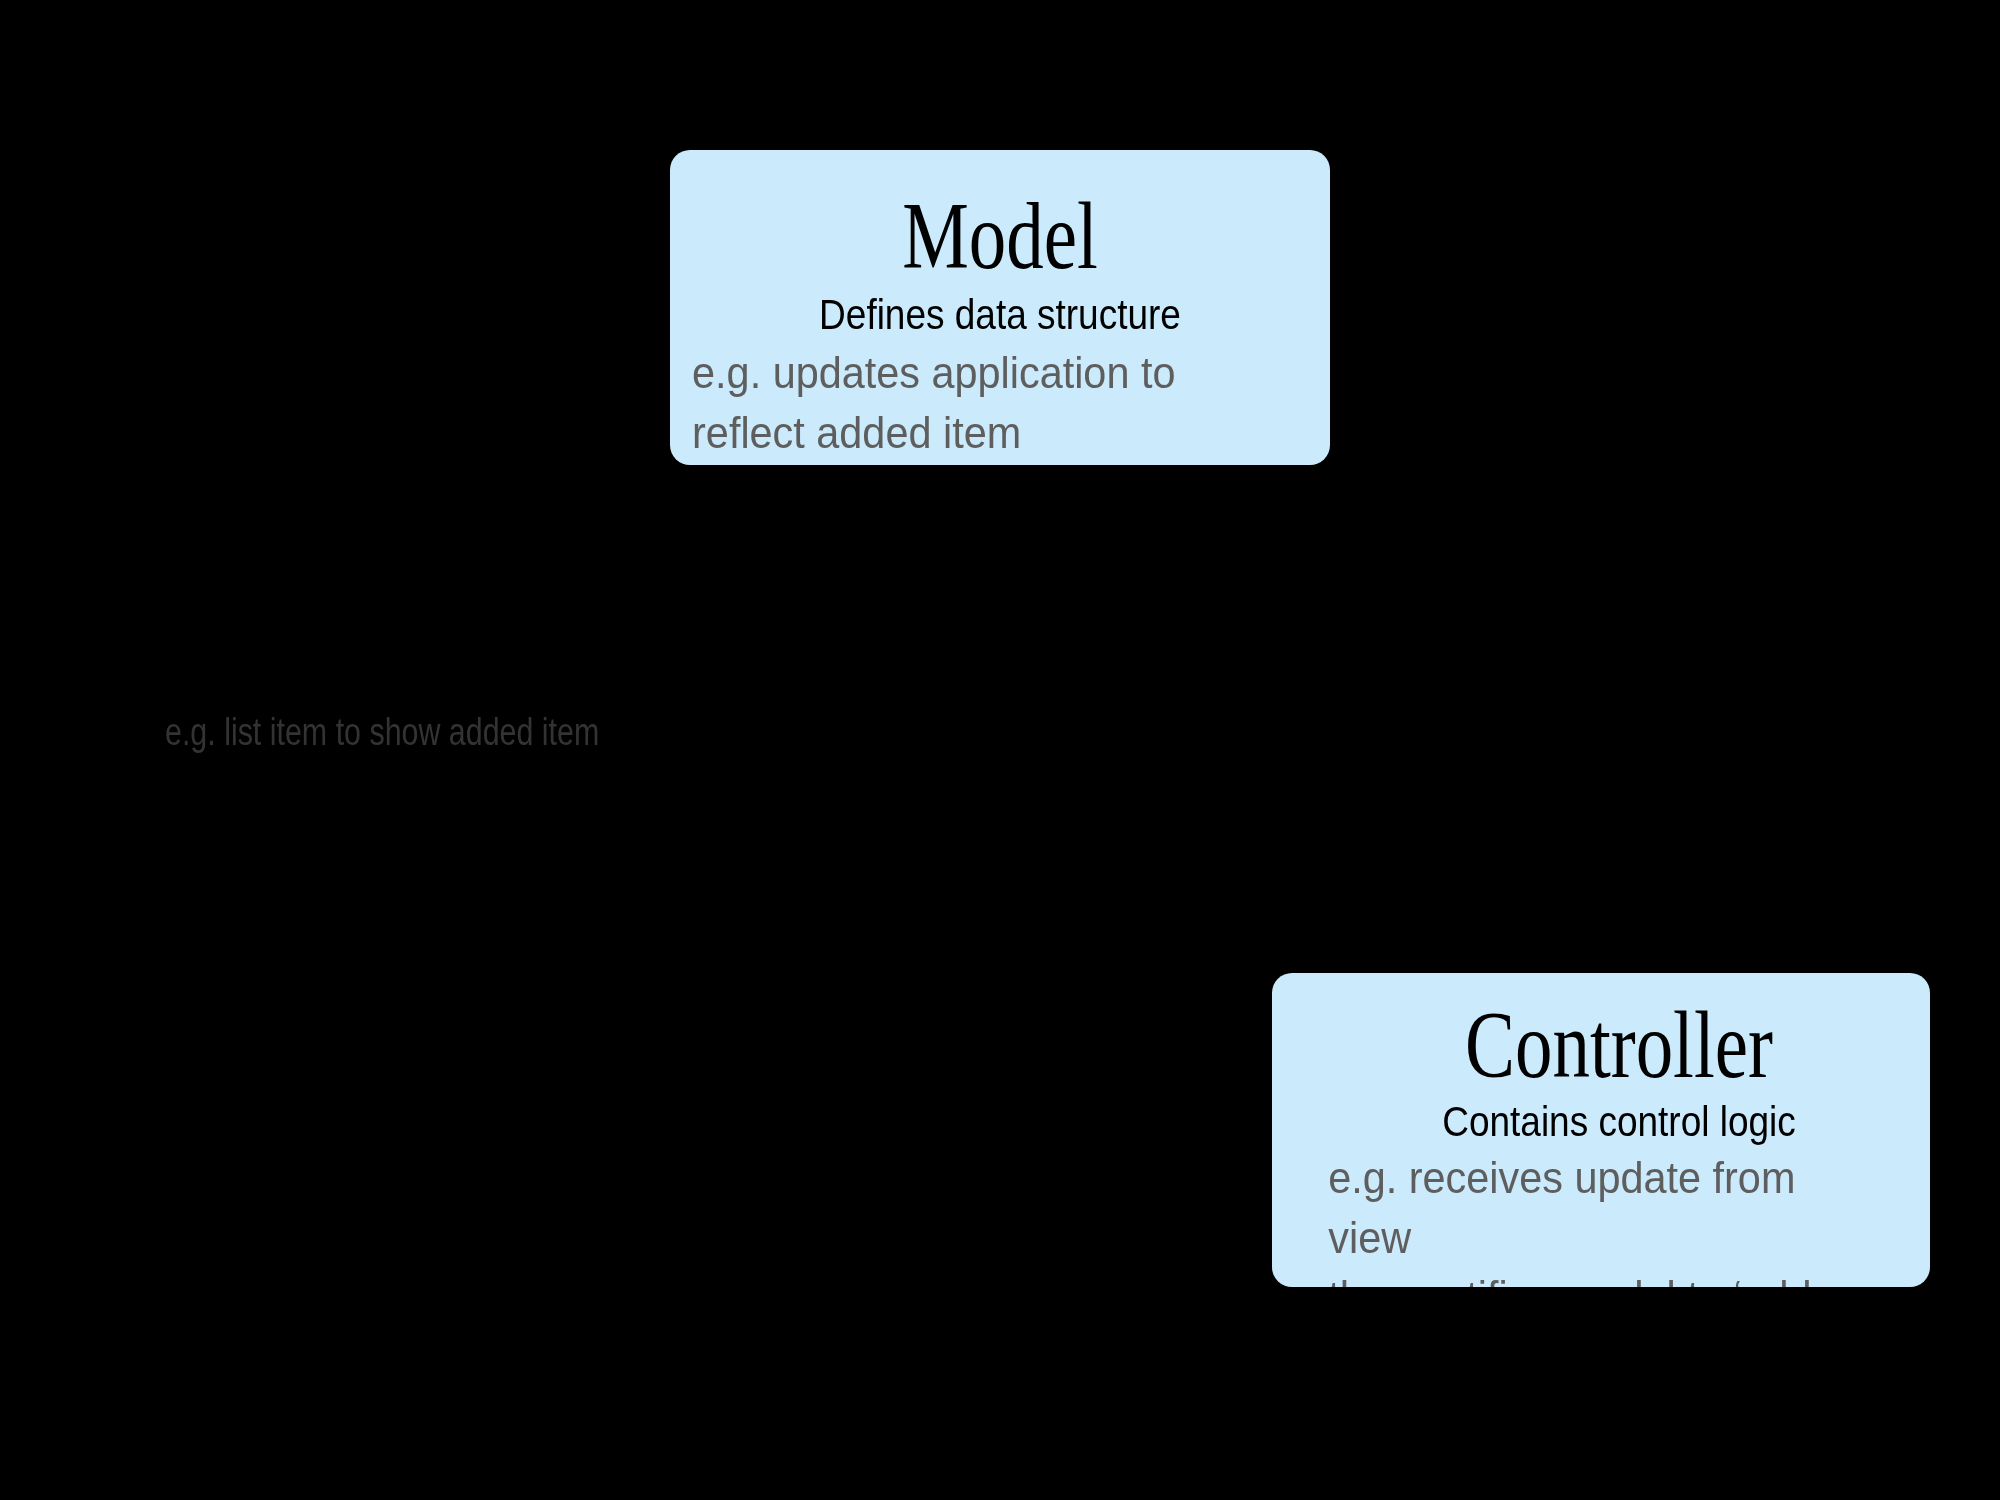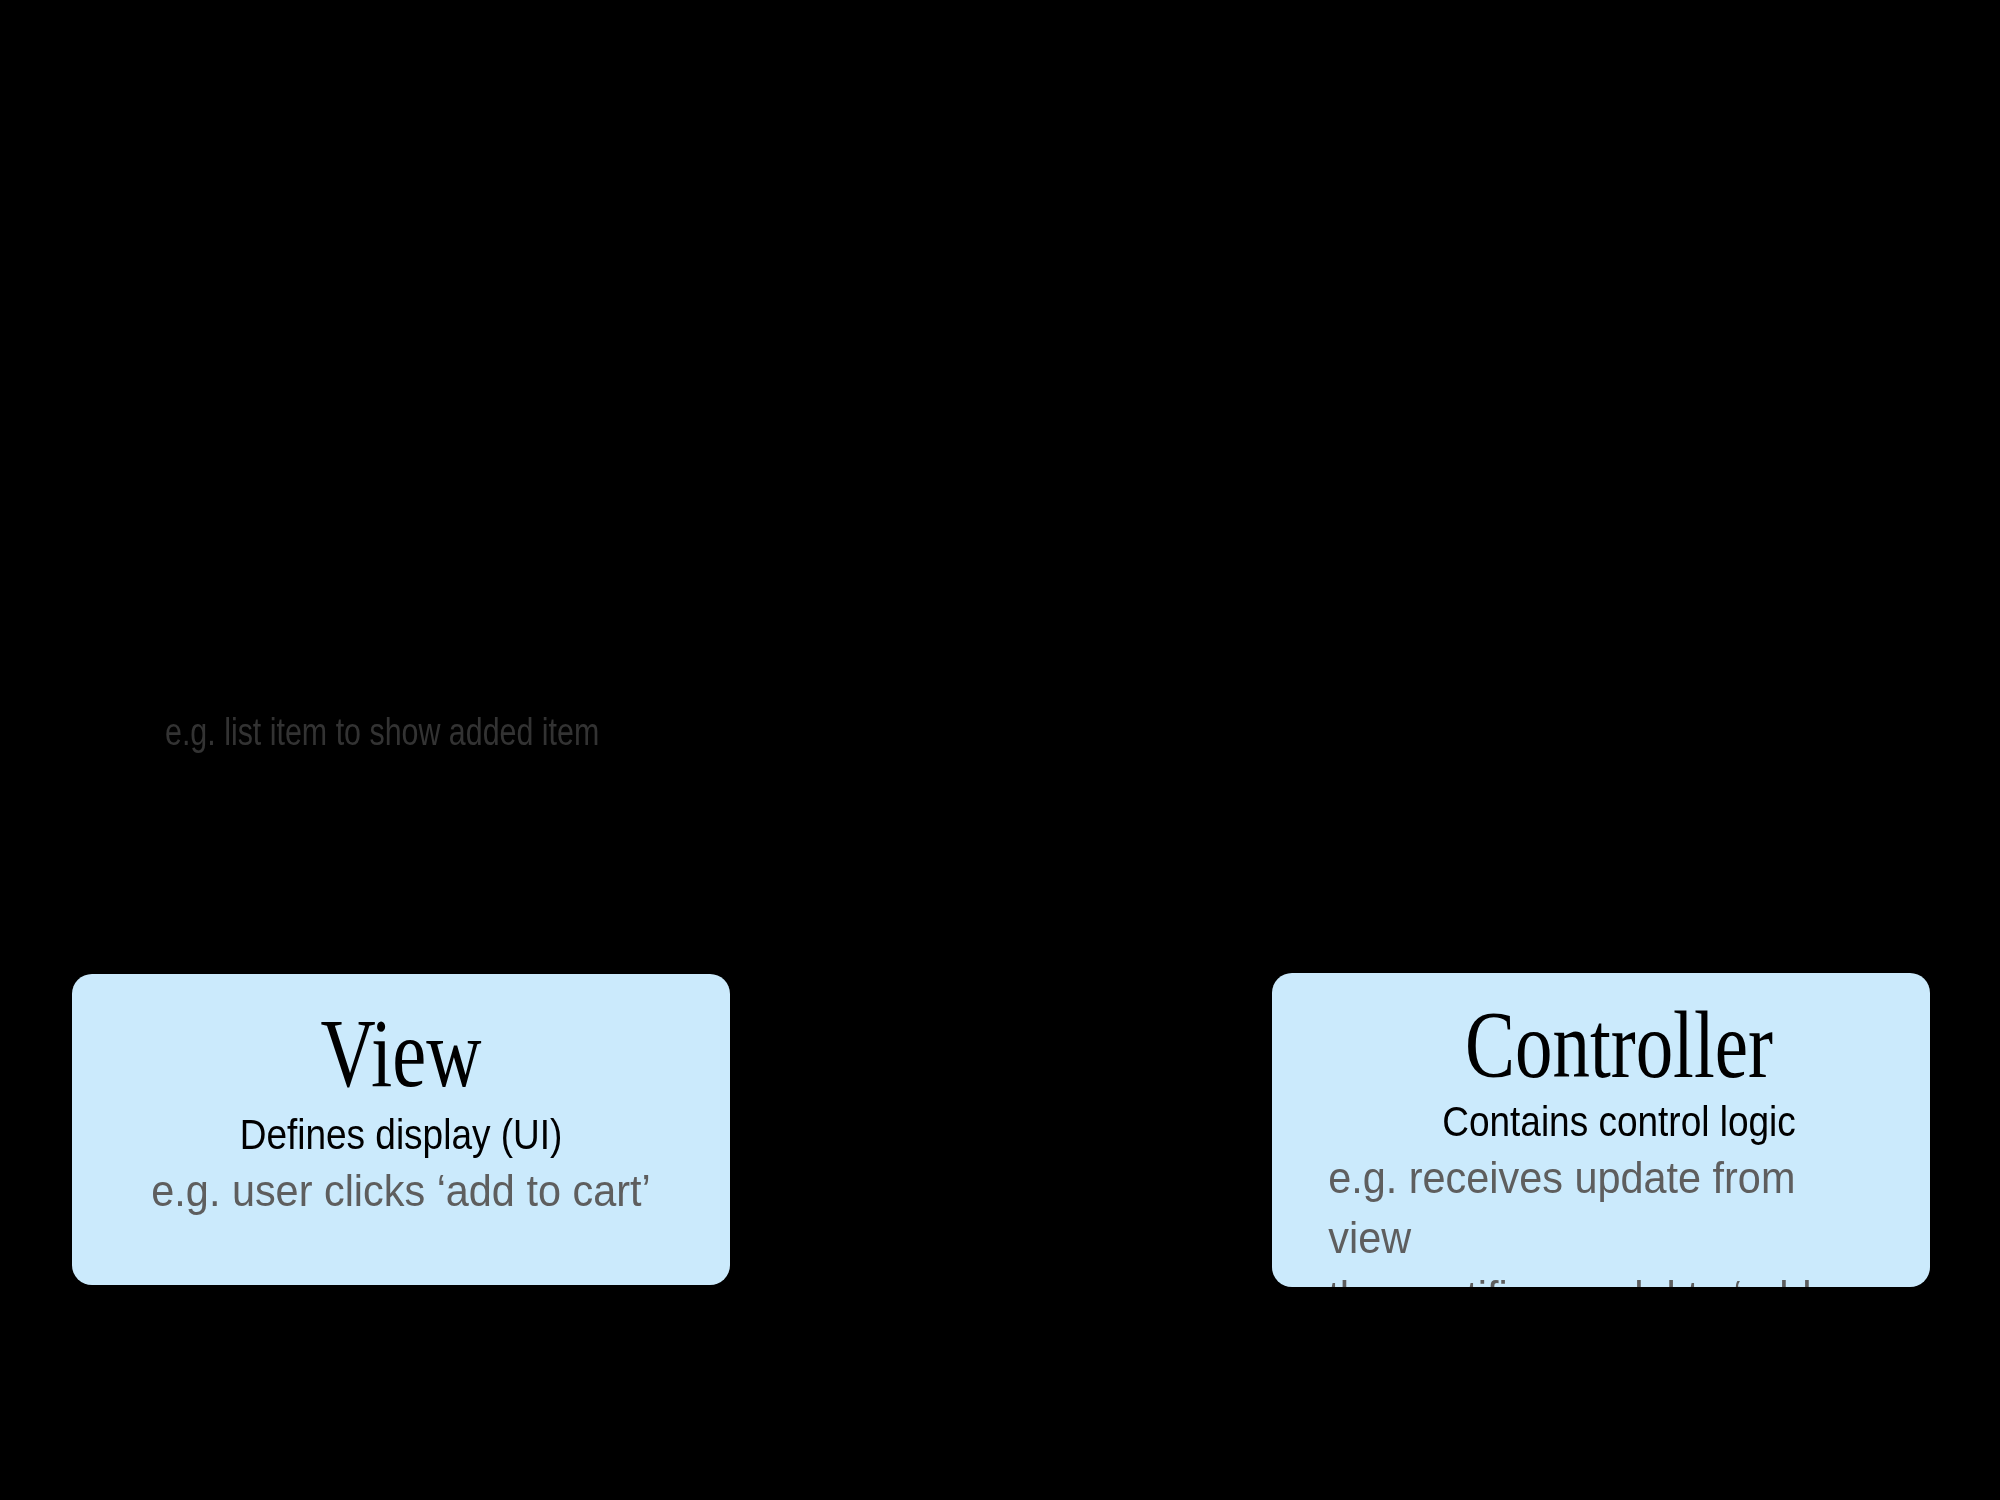--- a/index.html
+++ b/index.html
@@ -103,26 +103,26 @@
     transform: scaleX(0.80);
     transform-origin: left top;
     line-height: 1.1;
   }
 </style>
 </head>
 <body>
 
 <div id="stage" style="background: rgb(0, 0, 0);">
 
+  <div class="node" id="node-model" style="background: rgb(203, 234, 252);">
+    <div class="node-title" style="color: rgb(0, 0, 0);">Model</div>
+    <div class="node-subtitle" style="color: rgb(0, 0, 0);">Defines data structure</div>
+    <div class="node-body" style="color: rgb(94, 94, 94);">e.g. updates application to reflect added item</div>
+  </div>
 
-  <div class="node" id="node-view" style="background: rgb(203, 234, 252);">
-    <div class="node-title" style="color: rgb(0, 0, 0);">View</div>
-    <div class="node-subtitle" style="color: rgb(0, 0, 0);">Defines display (UI)</div>
-    <div class="node-body" style="color: rgb(94, 94, 94);">e.g. user clicks ‘add to cart’</div>
-  </div>
 
   <div class="node" id="node-controller" style="background: rgb(203, 234, 252); padding-left: 36px;">
     <div class="node-title" style="color: rgb(0, 0, 0);">Controller</div>
     <div class="node-subtitle" style="color: rgb(0, 0, 0);">Contains control logic</div>
     <div class="node-body" style="color: rgb(94, 94, 94);">e.g. receives update from view
 then notifies model to ‘add item’</div>
   </div>
 
   <div id="edge-label-view-model" style="color: rgb(51, 51, 51);">e.g. list item to show added item</div>
 

